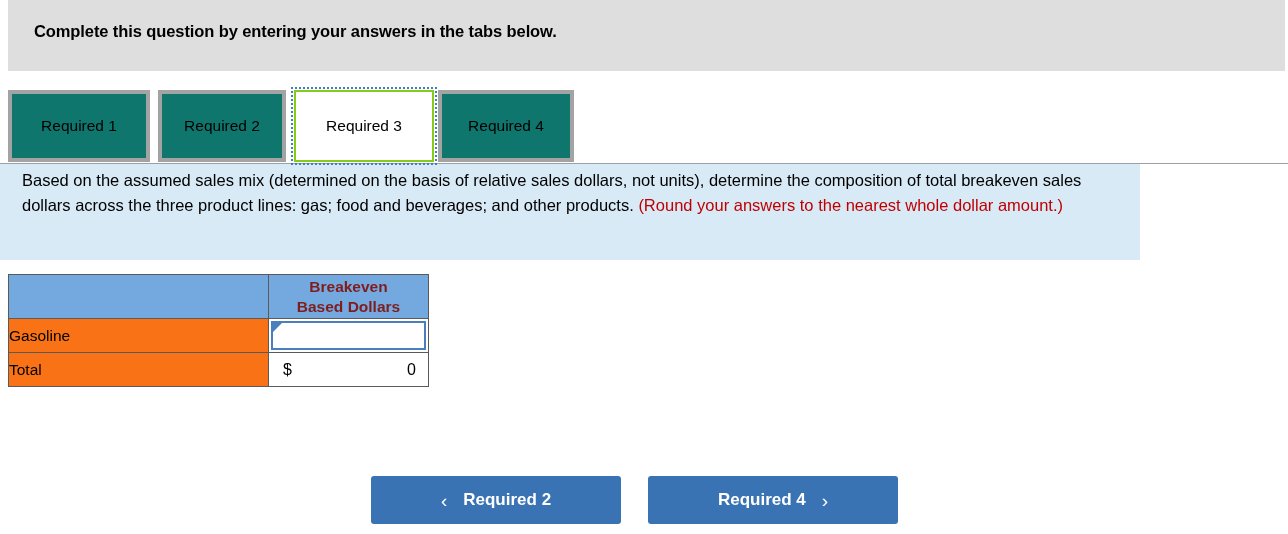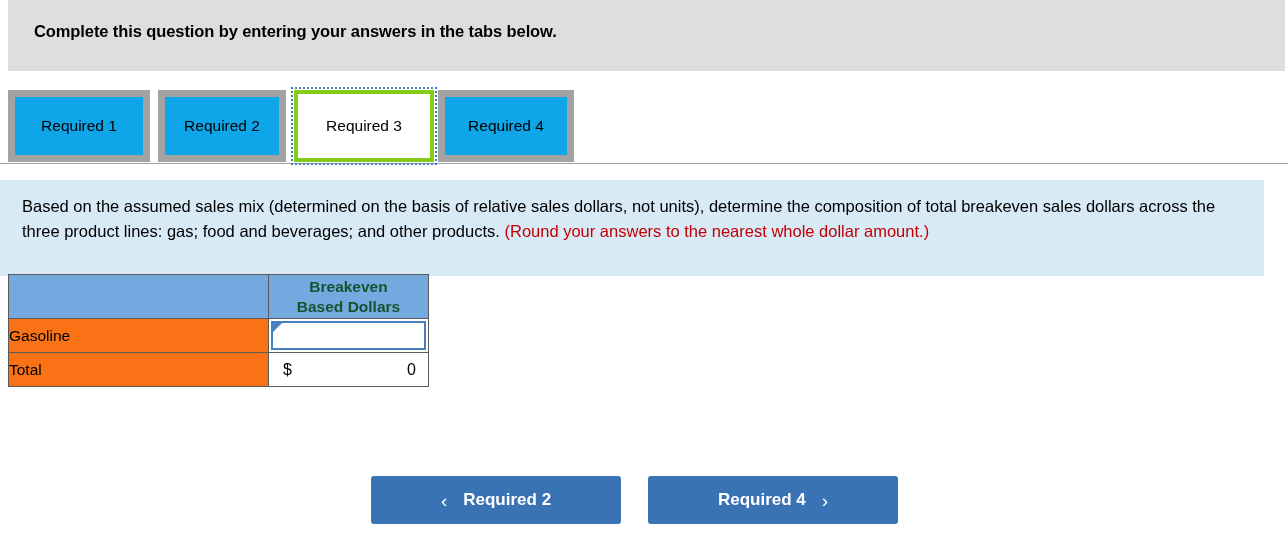--- a/index.html
+++ b/index.html
@@ -50,53 +50,52 @@
     left: 0;
     top: 163px;
     width: 1288px;
     height: 1px;
     background: #9aa0a6;
   }
   .tab {
     position: absolute;
     top: 2px;
     height: 72px;
-    background: #0ea5e9;
-    border: 7px solid #a3a3a3;
+    background: #0f766e;
+    border: 4px solid #a3a3a3;
     box-sizing: border-box;
     display: flex;
     align-items: center;
     justify-content: center;
     font-size: 15.5px;
     color: #000;
     cursor: pointer;
   }
   .tab.active {
     background: #ffffff;
-    border: 4px solid #84cc16;
+    border: 2px solid #84cc16;
     outline: 2px dotted #3f7fc1;
     outline-offset: 1px;
     z-index: 3;
   }
   .tab-1 { left: 8px;   width: 142px; }
   .tab-2 { left: 158px; width: 128px; }
   .tab-3 { left: 294px; width: 140px; }
   .tab-4 { left: 438px; width: 136px; }
 
   
   .instructions {
     position: absolute;
     left: 0;
     top: 164px;
-    width: 1264px;
+    width: 1140px;
     height: 96px;
     background: #d9eaf7;
     box-sizing: border-box;
-    padding: 14px 20px 0 22px;
-    margin-top: 16px;
+    padding: 4px 20px 0 22px;
   }
   .instructions p {
     margin: 0;
     font-size: 16.5px;
     line-height: 25px;
     color: #000;
   }
   .round-note { color: #c00000; }
 
   
@@ -121,21 +120,21 @@
   th.hdr-blank {
     background: #74a9e0;
     height: 44px;
   }
   th.hdr-value {
     background: #74a9e0;
     height: 44px;
     font-size: 15.5px;
     font-weight: bold;
     line-height: 20px;
-    color: #14532d;
+    color: #7f1d1d;
     text-align: center;
     vertical-align: middle;
   }
 
   td.rowlabel {
     height: 34px;
     font-size: 15.5px;
     padding-left: 9px;
     color: #000;
     background: #f97316;

